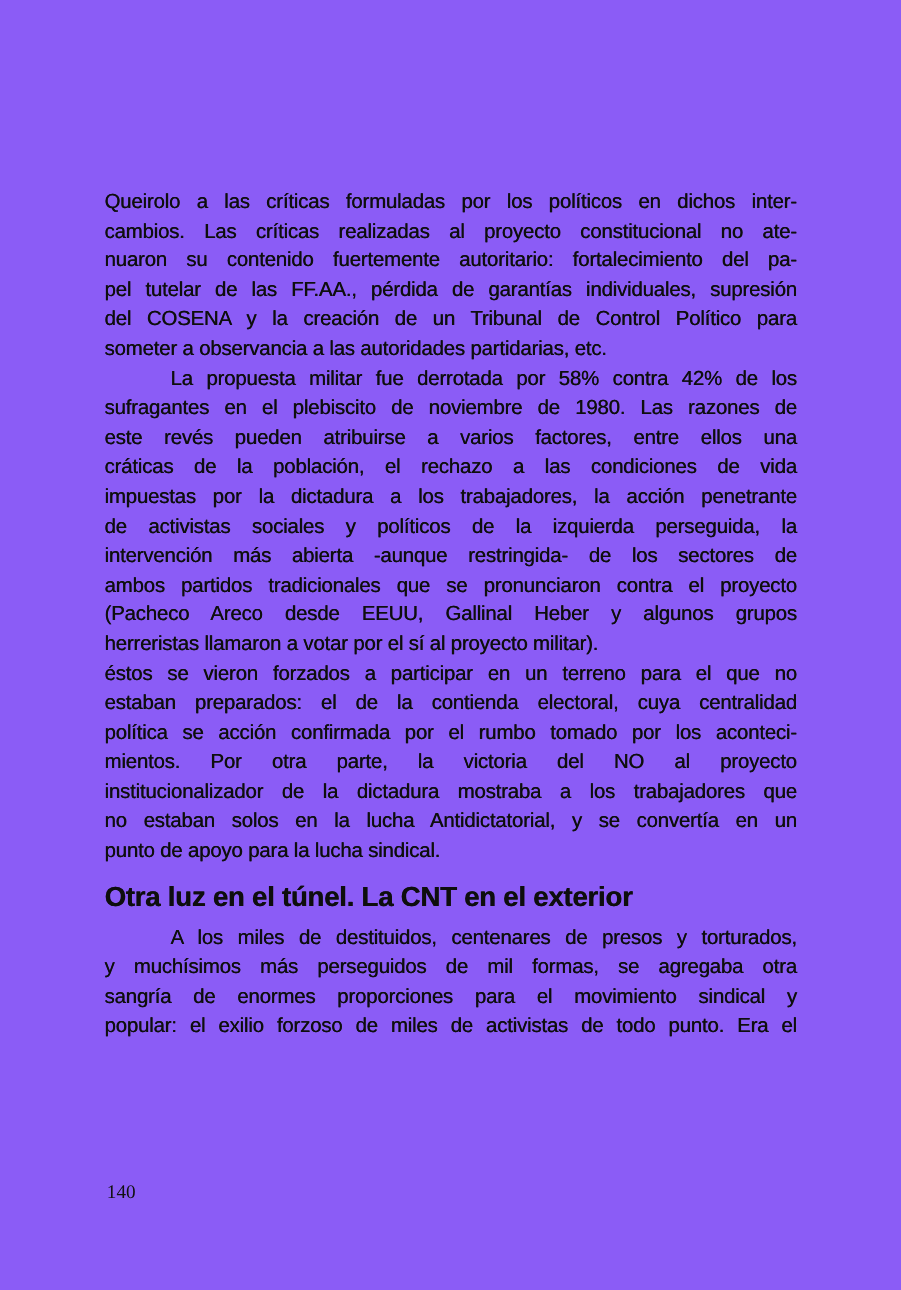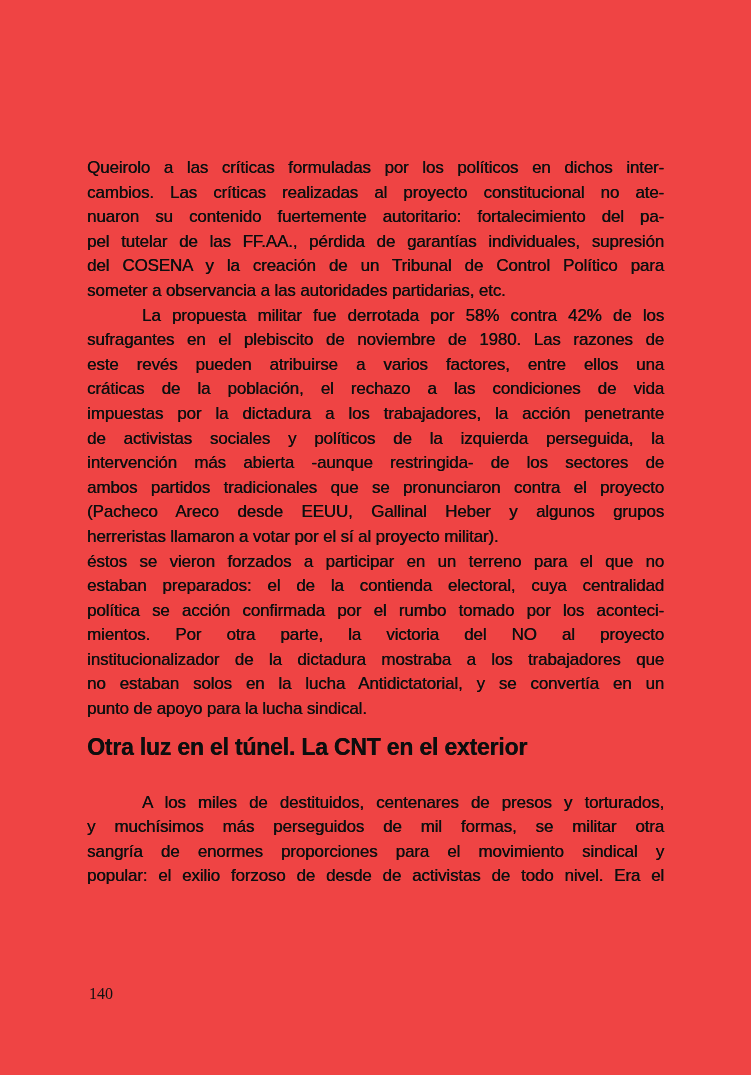--- a/index.html
+++ b/index.html
@@ -4,21 +4,21 @@
 <style>
   html, body {
     margin: 0;
     padding: 0;
     background: #ffffff;
   }
   .page {
     position: relative;
     width: 751px;
     height: 1075px;
-    background: #ef4444;
+    background: #8b5cf6;
     overflow: hidden;
     font-family: "Liberation Sans", "DejaVu Sans", sans-serif;
     color: #0e0e0e;
   }
   .text-block {
     position: absolute;
     left: 87px;
     top: 156px;
     width: 577px;
     font-size: 17px;
@@ -32,21 +32,21 @@
     text-align-last: justify;
     white-space: normal;
   }
   .ln.last {
     text-align-last: left;
   }
   .ln.indent {
     text-indent: 55px;
   }
   .section-heading {
-    margin: 12px 0 31px 0;
+    margin: 12px 0 10px 0;
     font-size: 23px;
     line-height: 26px;
     font-weight: bold;
     letter-spacing: -0.2px;
     text-align: left;
     text-shadow: 0.4px 0 0 #111111;
   }
   .page-number {
     position: absolute;
     left: 89px;
@@ -90,20 +90,20 @@
           <div class="ln">mientos. Por otra parte, la victoria del NO al proyecto</div>
           <div class="ln">institucionalizador de la dictadura mostraba a los trabajadores que</div>
           <div class="ln">no estaban solos en la lucha Antidictatorial, y se convertía en un</div>
           <div class="ln last">punto de apoyo para la lucha sindical.</div>
         </div>
       </div>
     <h2 class="section-heading">Otra luz en el túnel. La CNT en el exterior</h2>
     <div id="paras-bottom">
         <div class="para">
           <div class="ln indent">A los miles de destituidos, centenares de presos y torturados,</div>
-          <div class="ln">y muchísimos más perseguidos de mil formas, se militar otra</div>
+          <div class="ln">y muchísimos más perseguidos de mil formas, se agregaba otra</div>
           <div class="ln">sangría de enormes proporciones para el movimiento sindical y</div>
-          <div class="ln">popular: el exilio forzoso de desde de activistas de todo nivel. Era el</div>
+          <div class="ln">popular: el exilio forzoso de miles de activistas de todo punto. Era el</div>
         </div>
       </div>
   </div>
   <div class="page-number">140</div>
 </div>
 
 </body></html>

